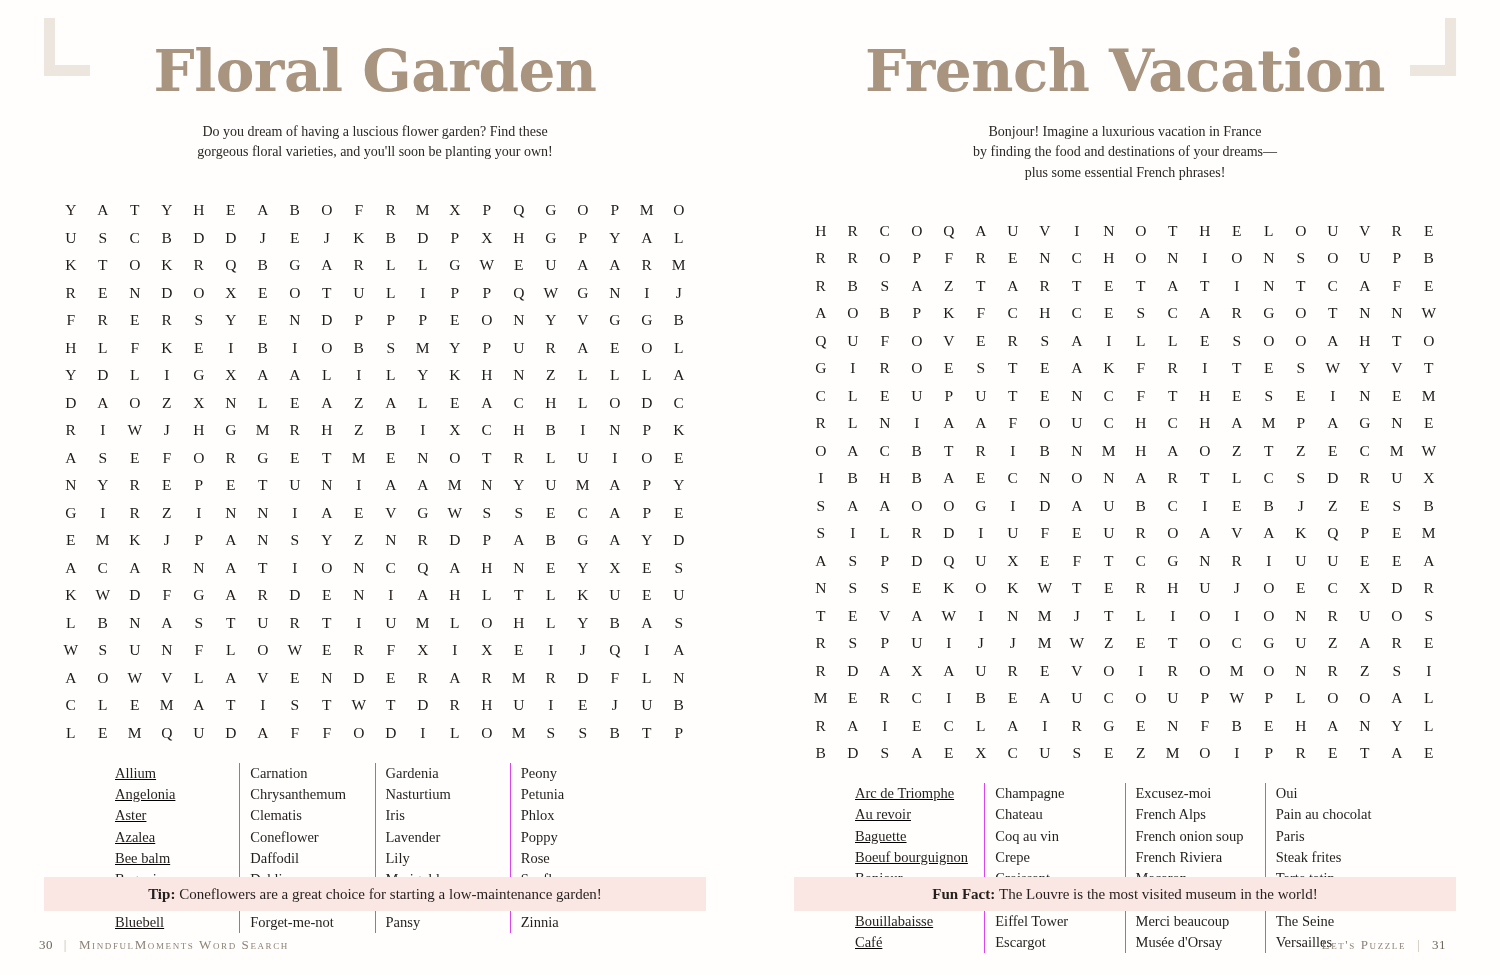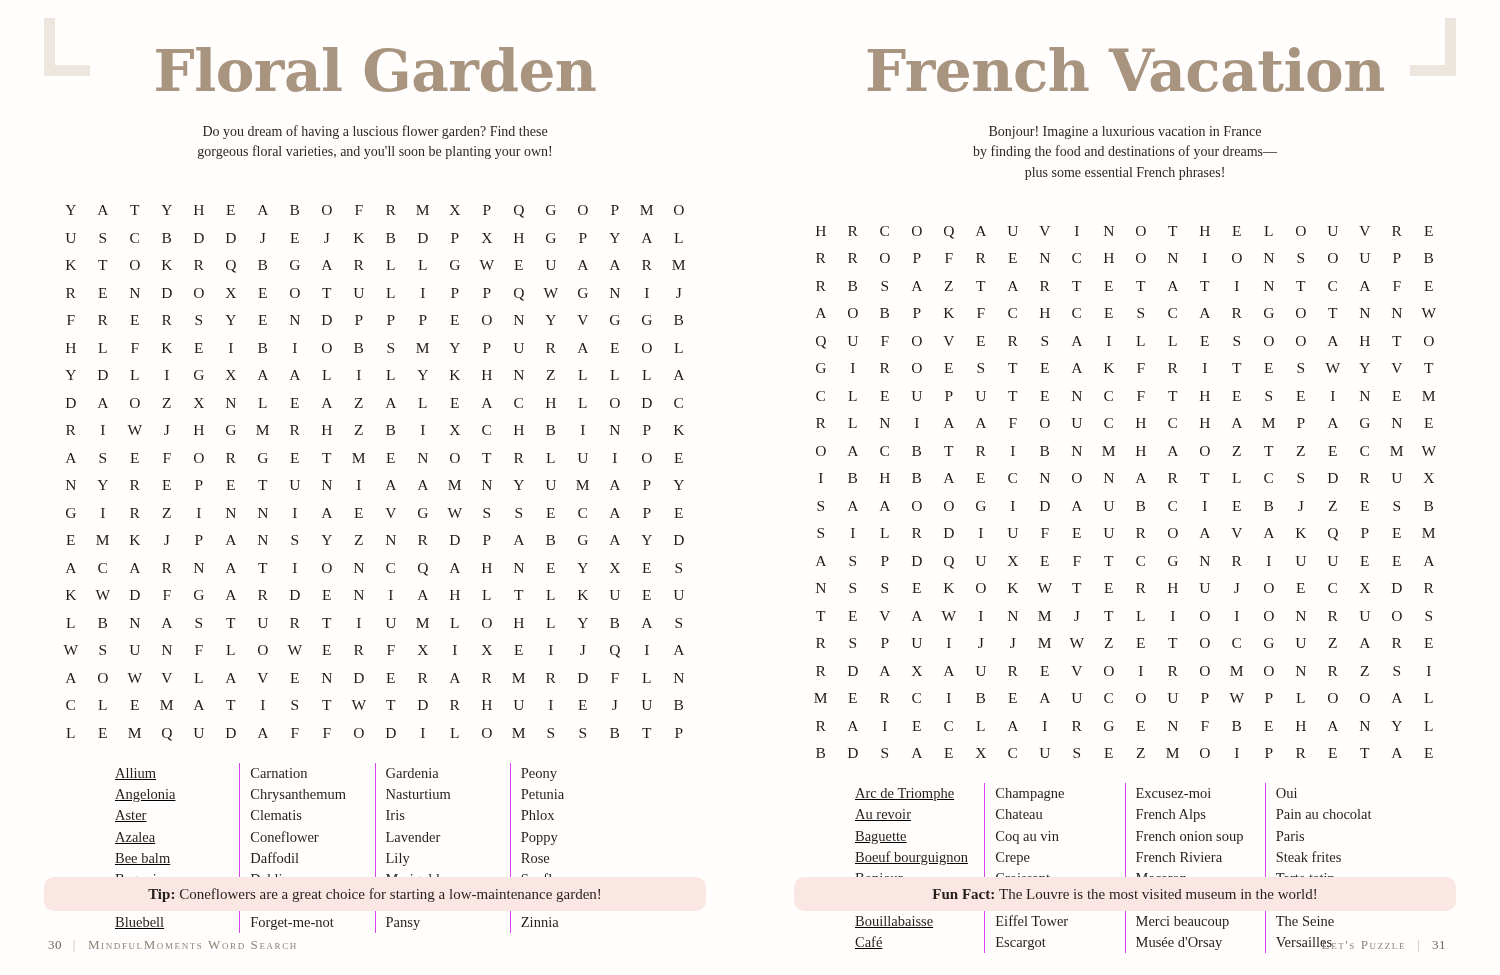--- a/index.html
+++ b/index.html
@@ -105,33 +105,32 @@
     left: 44px;
     right: 44px;
     bottom: 64px;
     background: #fae7e3;
     height: 34px;
     display: flex;
     align-items: center;
     justify-content: center;
     font-size: 15px;
     color: #241f1d;
-    border-radius: 10px;
   }
   .tipbar b { font-weight: bold; }
 
   .footer {
     position: absolute;
     bottom: 22px;
     font-size: 13px;
     letter-spacing: 1.6px;
     color: #8d8378;
     font-variant: small-caps;
   }
-  .footer.left  { left: 48px; }
+  .footer.left  { left: 39px; }
   .footer.right { right: 54px; }
   .footer .num { color: #6f665d; letter-spacing: 0.5px; }
   .footer .sep { color: #c2b8ac; padding: 0 6px; }
 </style>
 </head>
 <body>
 
 <div class="spread">
 
   <div class="page page-left">

